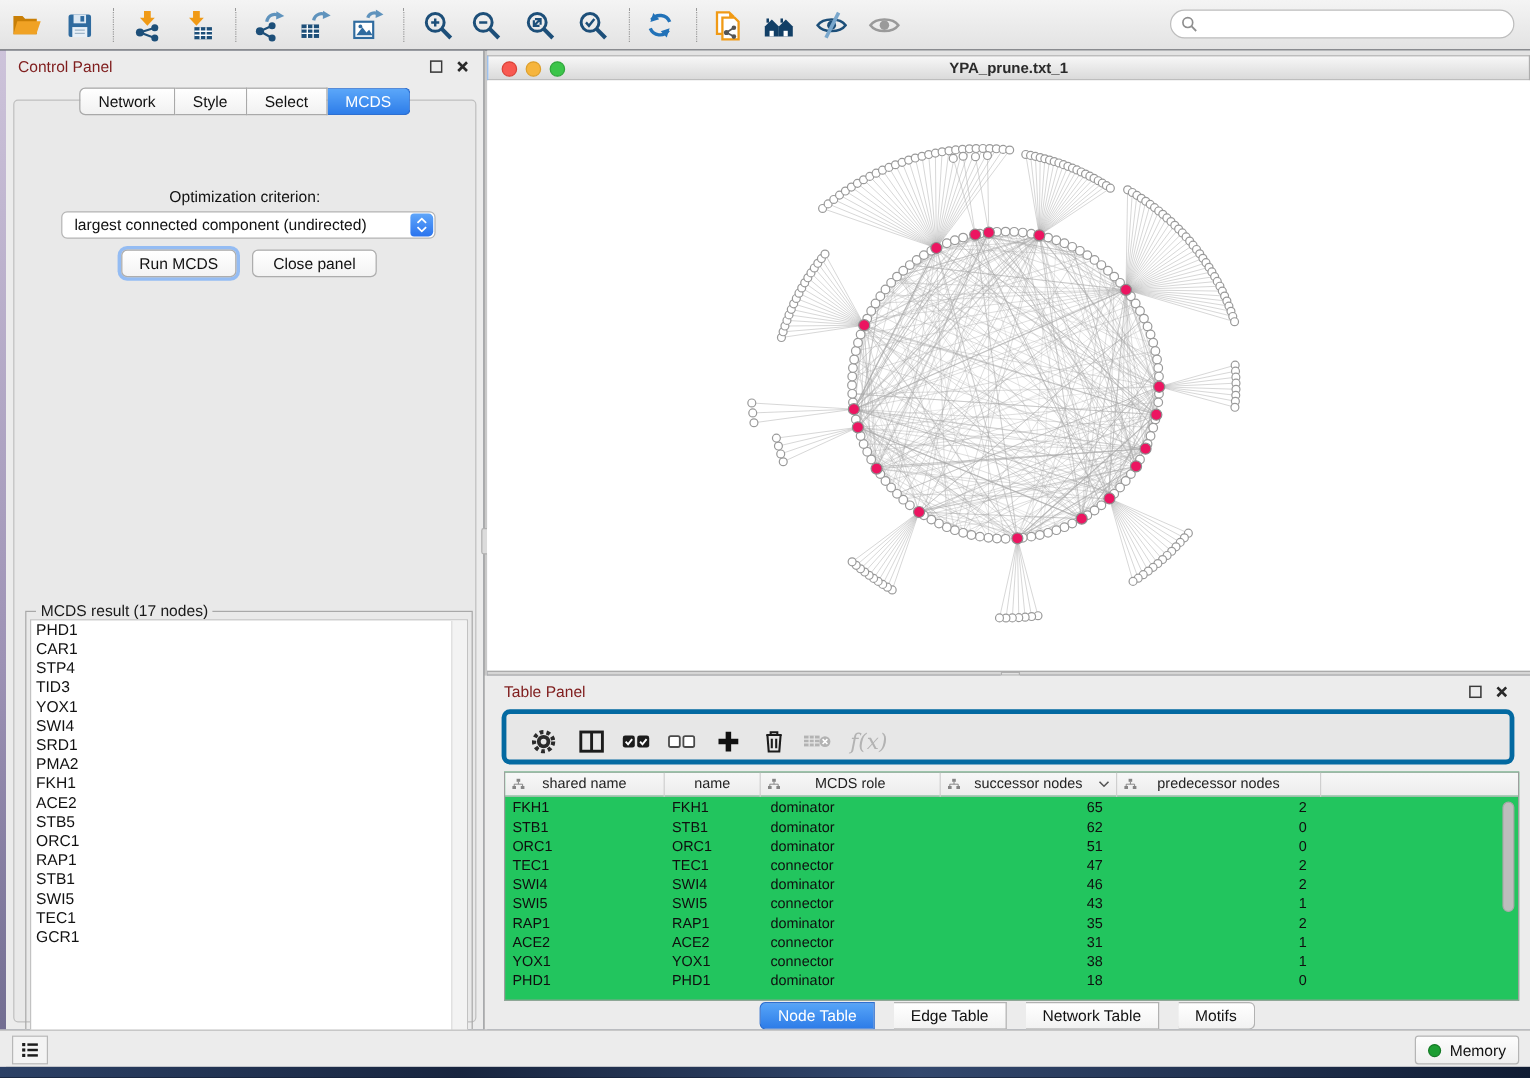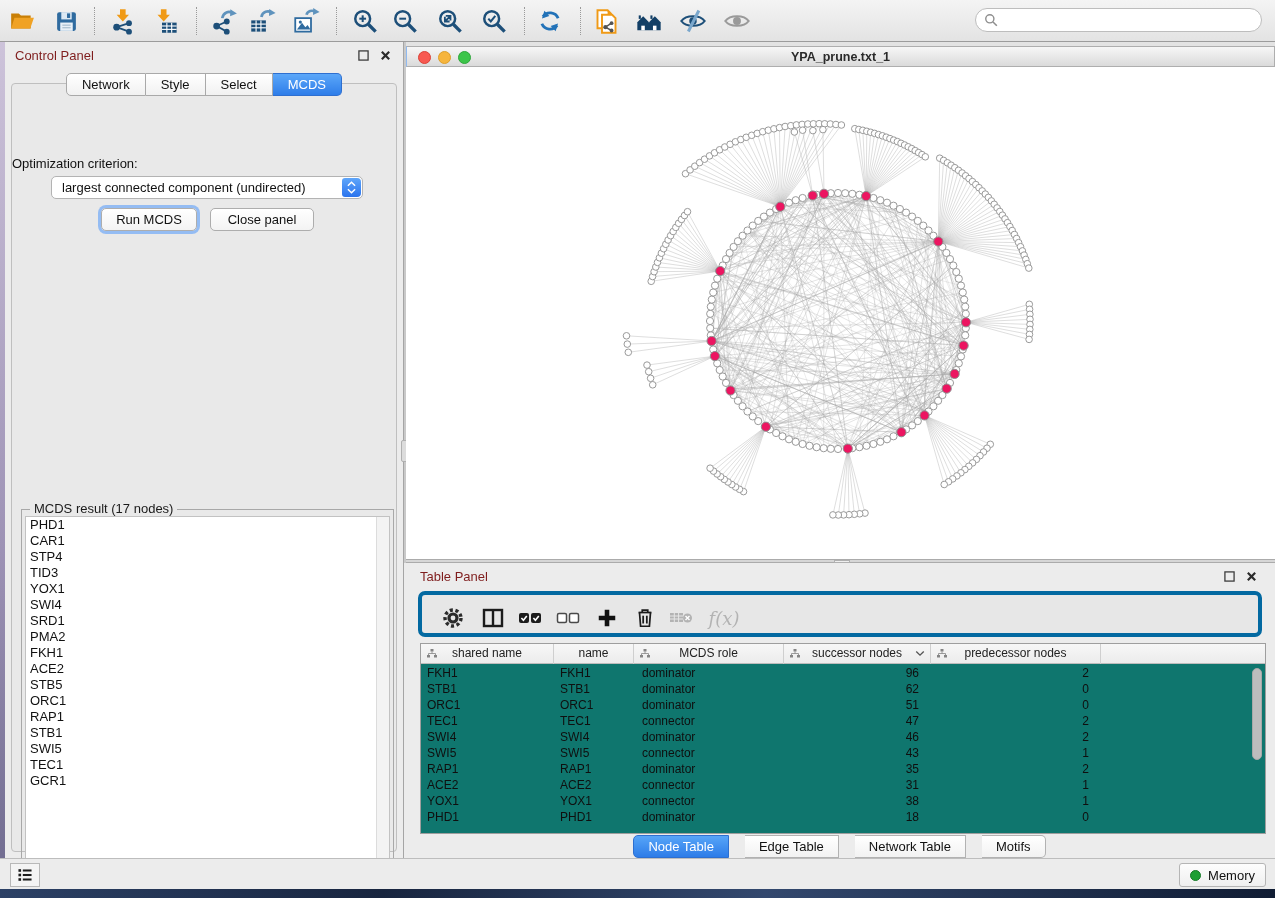--- a/index.html
+++ b/index.html
@@ -31,21 +31,21 @@
   .panel-titlebar .sp { flex:1; }
   .mini-btn { width:16px; height:16px; display:flex; align-items:center; justify-content:center; margin-left:6px; }
   .cp-card { position:absolute; left:6px; top:41px; width:386px; height:769px; background:#e9e9e9;
              border:1px solid #bfbfbf; border-radius:4px; }
   .cp-tabs { position:absolute; left:0; top:31px; width:100%; display:flex; justify-content:center; z-index:5; }
   .tabbtn { font-size:13px; color:#111; background:linear-gradient(#ffffff,#f1f1f1); border:1px solid #a9a9a9;
             border-left:none; padding:3px 15px; line-height:15px; }
   .tabbtn:first-child { border-left:1px solid #a9a9a9; border-radius:5px 0 0 5px; }
   .tabbtn:last-child { border-radius:0 5px 5px 0; }
   .tabbtn.active { background:linear-gradient(#5ba7f9,#2e7de9); color:#fff; border-color:#2e6fd0; }
-  .opt-label { position:absolute; left:0; top:72px; width:100%; font-size:13px; color:#111; }
+  .opt-label { position:absolute; left:0; top:72px; width:100%; text-align:center; font-size:13px; color:#111; }
   .dropdown { position:absolute; left:39px; top:92px; width:312px; height:23px; background:#fff;
               border:1px solid #b3b3b3; border-radius:5px; font-size:13px; color:#111;
               line-height:21px; padding-left:10px; }
   .dd-stepper { position:absolute; right:1px; top:1px; bottom:1px; width:19px; border-radius:3px 4px 4px 3px;
                 background:linear-gradient(#5fa6fa,#2b74ee); display:flex; flex-direction:column;
                 align-items:center; justify-content:center; color:#fff; }
   .btnrow { position:absolute; left:0; top:124px; width:100%; height:24px; }
   .pushbtn { position:absolute; height:23px; background:linear-gradient(#ffffff,#f3f3f3); border:1px solid #adadad;
              border-radius:5px; font-size:13px; color:#111; text-align:center; line-height:21px; }
   .focus-ring { box-shadow:0 0 0 3px rgba(92,158,250,.6); }
@@ -78,21 +78,21 @@
   .net-title { position:absolute; left:0; top:3px; width:100%; text-align:center; font-size:12.5px;
                font-weight:700; color:#2a2a2a; }
   .net-canvas { position:absolute; left:0; top:25px; width:869px; height:492px; background:#fff; }
 
   
   .table-panel { position:absolute; left:404px; top:563px; width:871px; height:295px; background:#ececec; }
   .tp-toolbar { position:absolute; left:14px; top:28px; width:844px; height:46px; background:#e7e7e7;
                 border:4px solid #0369a1; border-radius:7px; }
   .tpi { position:absolute; top:8px; width:30px; height:30px; display:flex; align-items:center; justify-content:center; }
   .fx { font-family:"DejaVu Serif", serif; font-style:italic; font-size:18px; color:#b3b3b3; }
-  .ntable { position:absolute; left:16px; top:80px; width:846px; height:191px; background:#0f766e;
+  .ntable { position:absolute; left:16px; top:80px; width:846px; height:191px; background:#22c55e;
             border:1px solid #9e9e9e;padding-left:32px; }
   .thead { position:absolute; left:0; top:0; width:100%; height:20px;
            background:linear-gradient(#f7f7f7,#ececec); border-bottom:1px solid #bcbcbc; display:flex; }
   .th { position:relative; height:20px; border-right:1px solid #cfcfcf; font-size:12px; color:#222;
         text-align:center; line-height:19px; }
   .th .tree { position:absolute; left:5px; top:4px; }
   .th .chev { position:absolute; right:5px; top:6px; }
   .c0{width:133px}.c1{width:80px}.c2{width:150px}.c3{width:147px}.c4{width:170px}.c5{flex:1;border-right:none}
   .trow { display:flex; height:16px; font-size:12px; color:#0f0f0f; }
   .trow > div { line-height:16px; }
@@ -1288,21 +1288,21 @@
             </svg>
           <span>predecessor nodes</span>
         </div>
         <div class="th c5"></div>
       </div>
       <div class="tbody">
         <div class="trow">
             <div class="td0">FKH1</div>
             <div class="td1">FKH1</div>
             <div class="td2">dominator</div>
-            <div class="td3">96</div>
+            <div class="td3">65</div>
             <div class="td4">2</div>
           </div>
         <div class="trow">
             <div class="td0">STB1</div>
             <div class="td1">STB1</div>
             <div class="td2">dominator</div>
             <div class="td3">62</div>
             <div class="td4">0</div>
           </div>
         <div class="trow">

